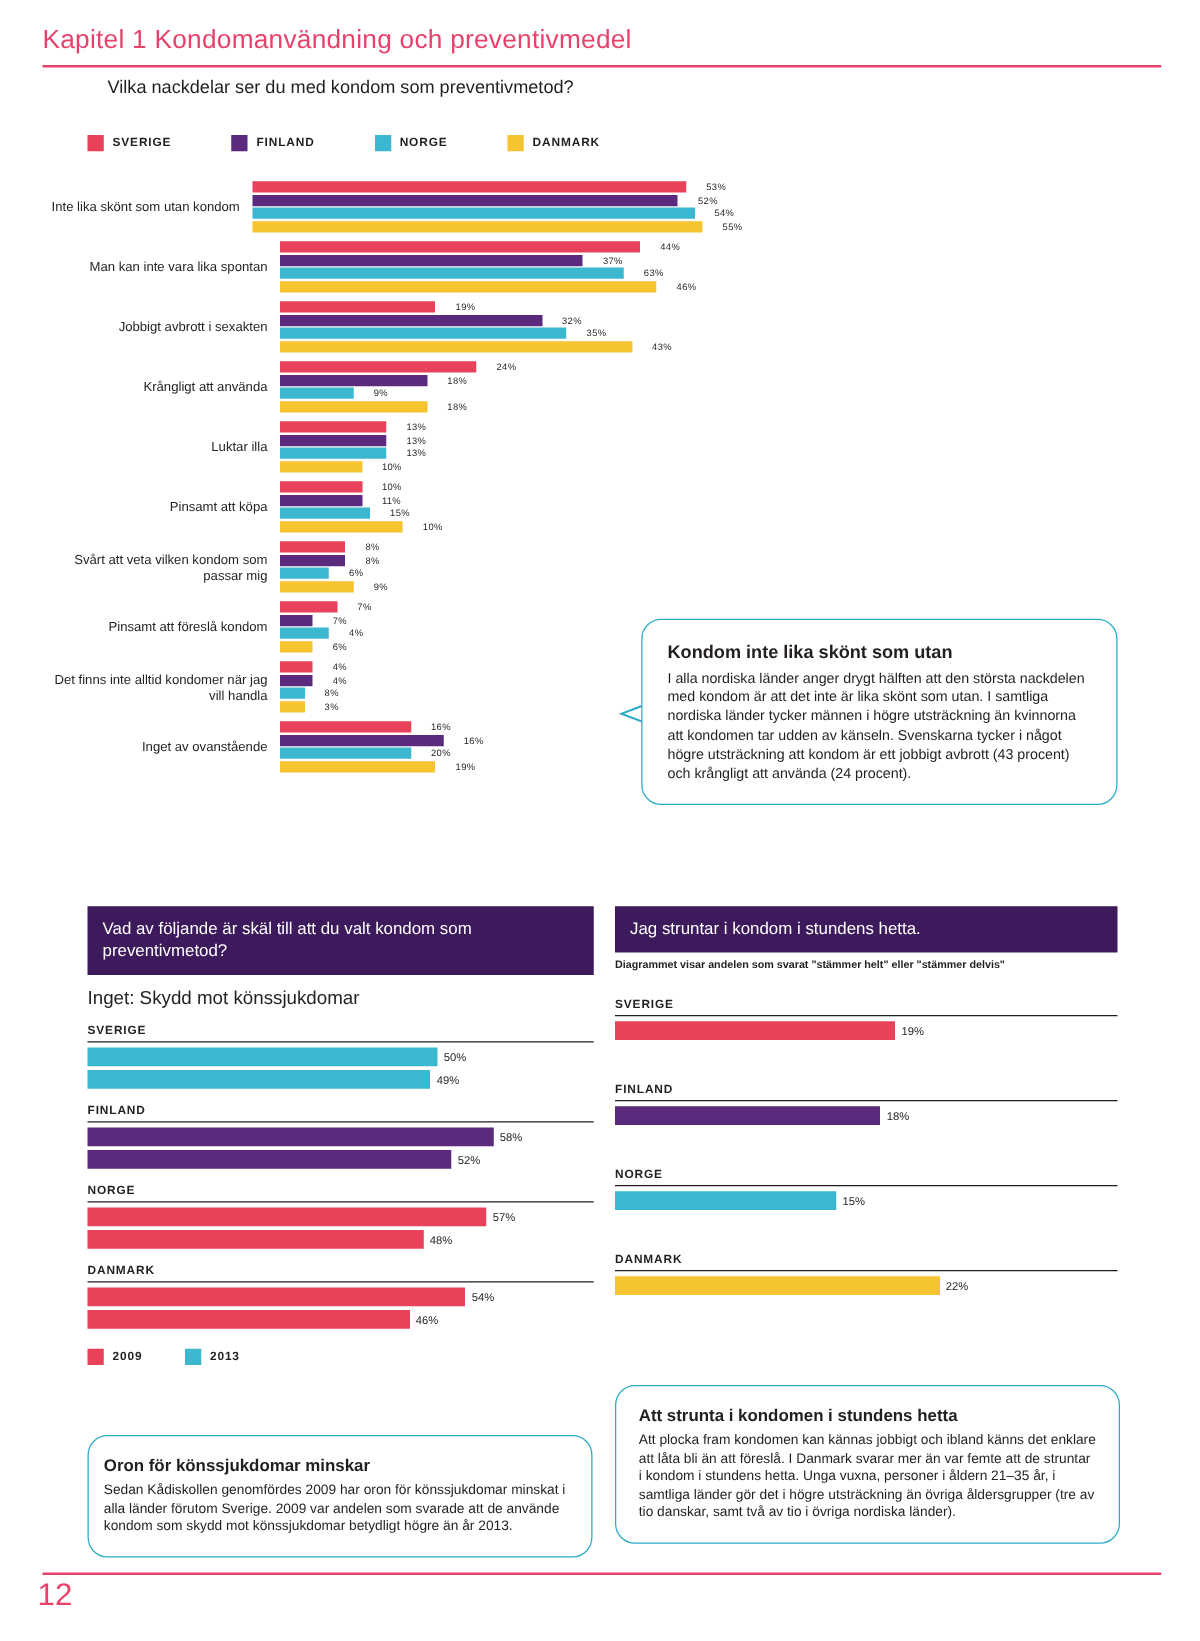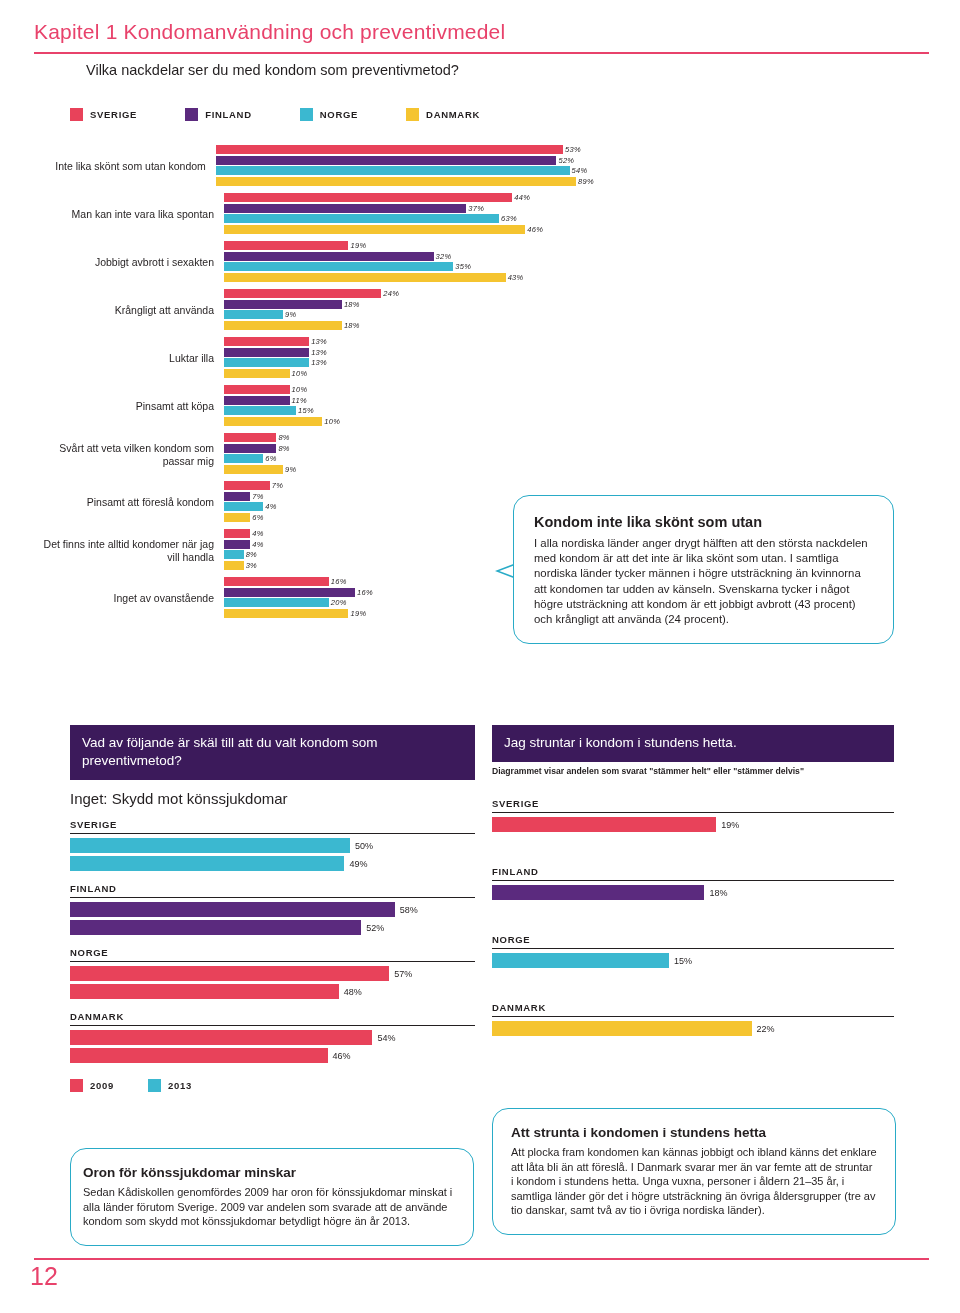--- a/index.html
+++ b/index.html
@@ -40,21 +40,21 @@
   .main-chart { position:absolute; left:34px; top:145px; width:560px; }
   .mc-row { display:flex; align-items:center; margin-bottom:6px; }
   .mc-label {
     width:190px; text-align:right; padding-right:10px;
     font-size:10.5px; line-height:12.5px; color:#231f20;
     padding-top:1px;
   }
   .mc-bars { flex:1; }
   .bar-line { display:flex; align-items:center; height:9px; margin-bottom:1.5px; }
   .bar { height:9px; display:block; }
-  .bar-val { font-size:7.5px; margin-left:2px; color:#231f20; letter-spacing:.3px;font-style:italic; }
+  .bar-val { font-size:7.5px; margin-left:16px; color:#231f20; letter-spacing:.3px; }
 
   
   .callout {
     position:absolute; left:513px; top:495px; width:381px;
     border:1.5px solid #29abc7; border-radius:16px;
     padding:18px 20px 16px 20px;
     background:#fff;
   }
   .callout h3 { margin:0 0 6px 0; font-size:14.5px; color:#231f20; }
   .callout p { margin:0; font-size:11.4px; line-height:15.2px; color:#231f20; }
@@ -147,21 +147,21 @@
           <div class="bar-line">
             <span class="bar" style="width:340.59999999999997px;background:#5b2a7e"></span>
             <span class="bar-val">52%</span>
           </div>
           <div class="bar-line">
             <span class="bar" style="width:353.7px;background:#3bb8d0"></span>
             <span class="bar-val">54%</span>
           </div>
           <div class="bar-line">
             <span class="bar" style="width:360.25px;background:#f5c430"></span>
-            <span class="bar-val">89%</span>
+            <span class="bar-val">55%</span>
           </div>
         </div>
       </div>
       <div class="mc-row">
         <div class="mc-label">Man kan inte vara lika spontan</div>
         <div class="mc-bars">
           <div class="bar-line">
             <span class="bar" style="width:288.2px;background:#e8425a"></span>
             <span class="bar-val">44%</span>
           </div>

